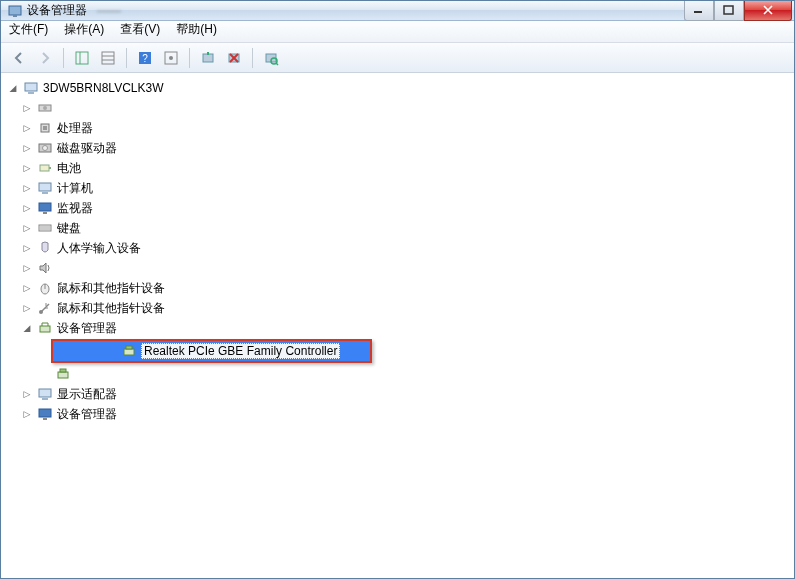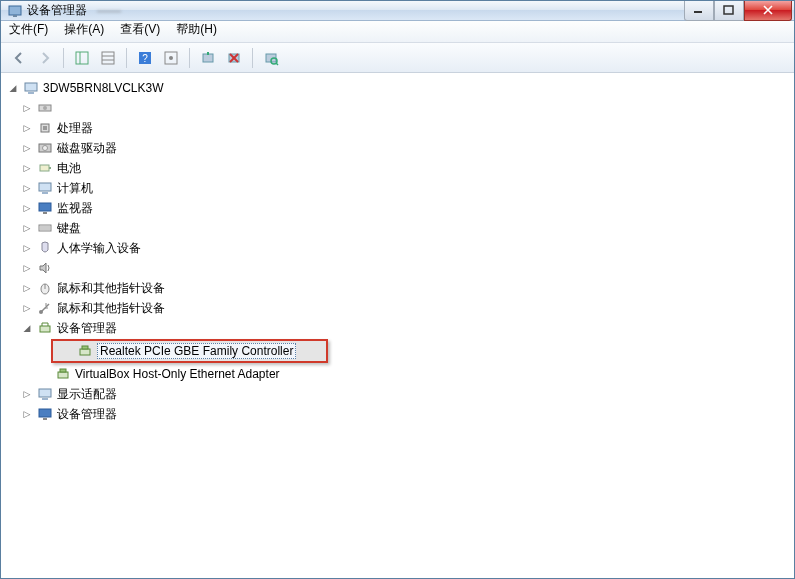--- a/index.html
+++ b/index.html
@@ -82,21 +82,22 @@
     padding: 0 2px;
   }
   .indent-1 { padding-left: 18px; }
   .indent-2 { padding-left: 36px; }
   .highlight-box {
     border: 2px solid #d03a2b;
     margin: 1px 0 1px 48px;
     display: inline-flex;
     padding-right: 30px;
     box-shadow: 2px 2px 3px rgba(0,0,0,0.25);
-    background: #e5e5e5;
+    background: #3b82f6;
+    padding-left: 44px;
   }
   .highlight-box .row { padding-left: 8px; }
 </style>
 </head>
 <body>
 
 <div class="window">
 
   <div class="titlebar">
     <span class="app-icon">
@@ -366,21 +367,20 @@
                   </div></li>
                 <li>
                   <div class="row indent-2">
                     <span class="expander"></span>
                     <span class="node-icon">
                       <svg viewBox="0 0 16 16">
                         <rect x="3" y="6" width="10" height="6" fill="#d7e6c8" stroke="#5a8a3a"></rect>
                         <rect x="5" y="3" width="6" height="3" fill="#9ac47a" stroke="#5a8a3a"></rect>
                       </svg>
                     </span>
-                    <span class="label">VirtualBox Host-Only Ethernet Adapter</span>
                   </div>
                 </li>
               </ul>
             </li>
             <li>
               <div class="row indent-1">
                 <span class="expander">▷</span>
                 <span class="node-icon">
                   <svg viewBox="0 0 16 16">
                     <rect x="2" y="3" width="12" height="8" fill="#cfe1f3" stroke="#6d89a5"></rect>

